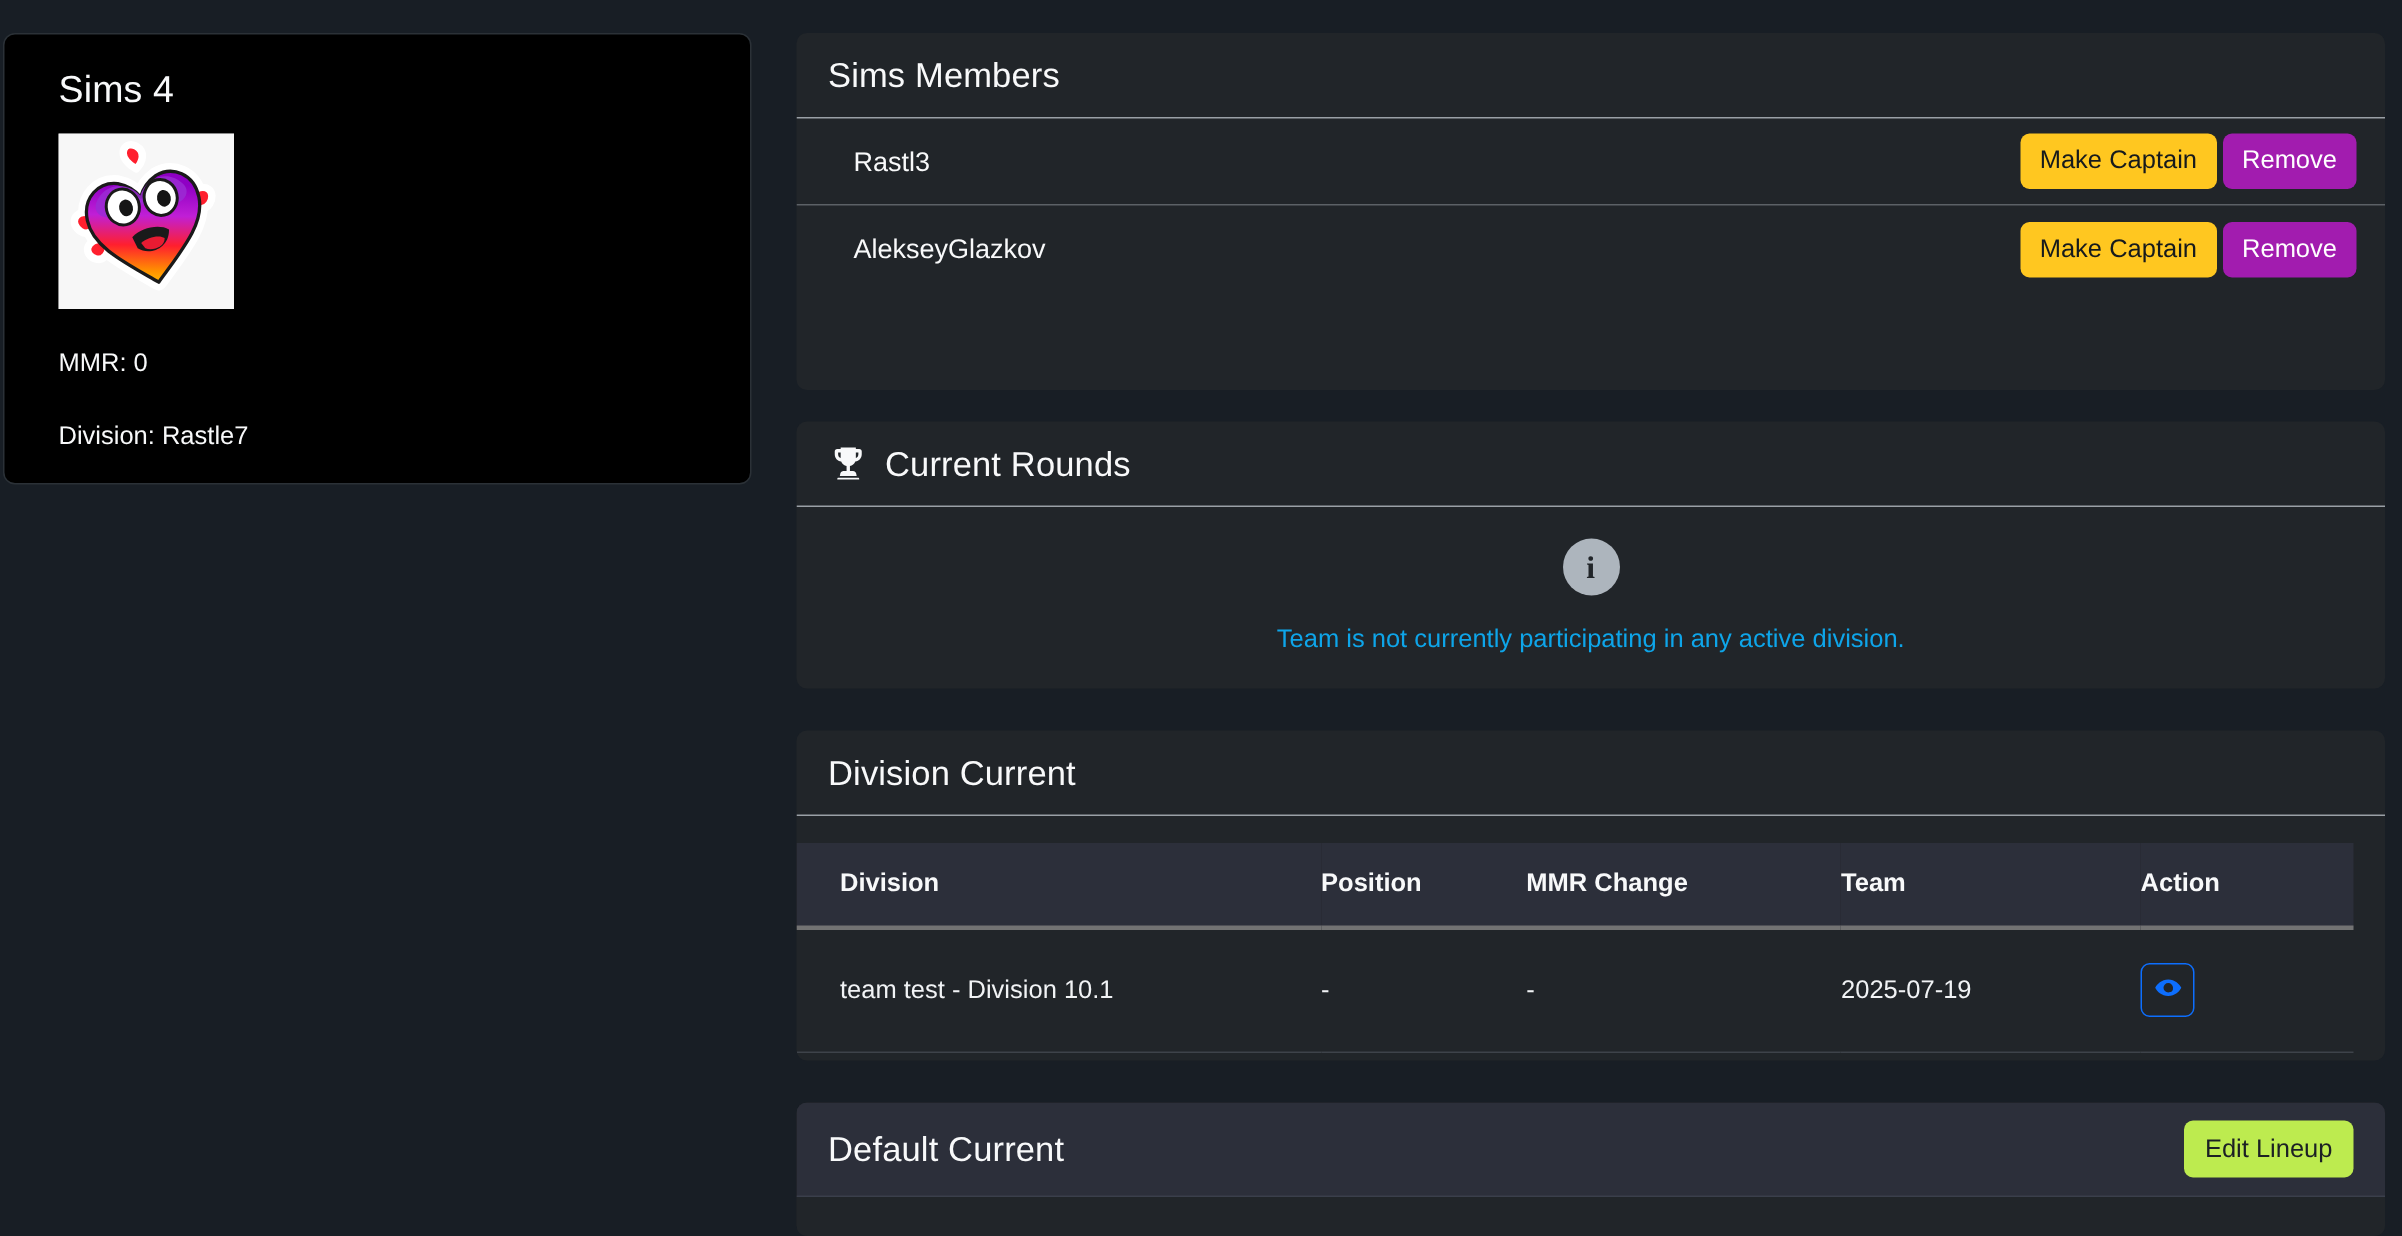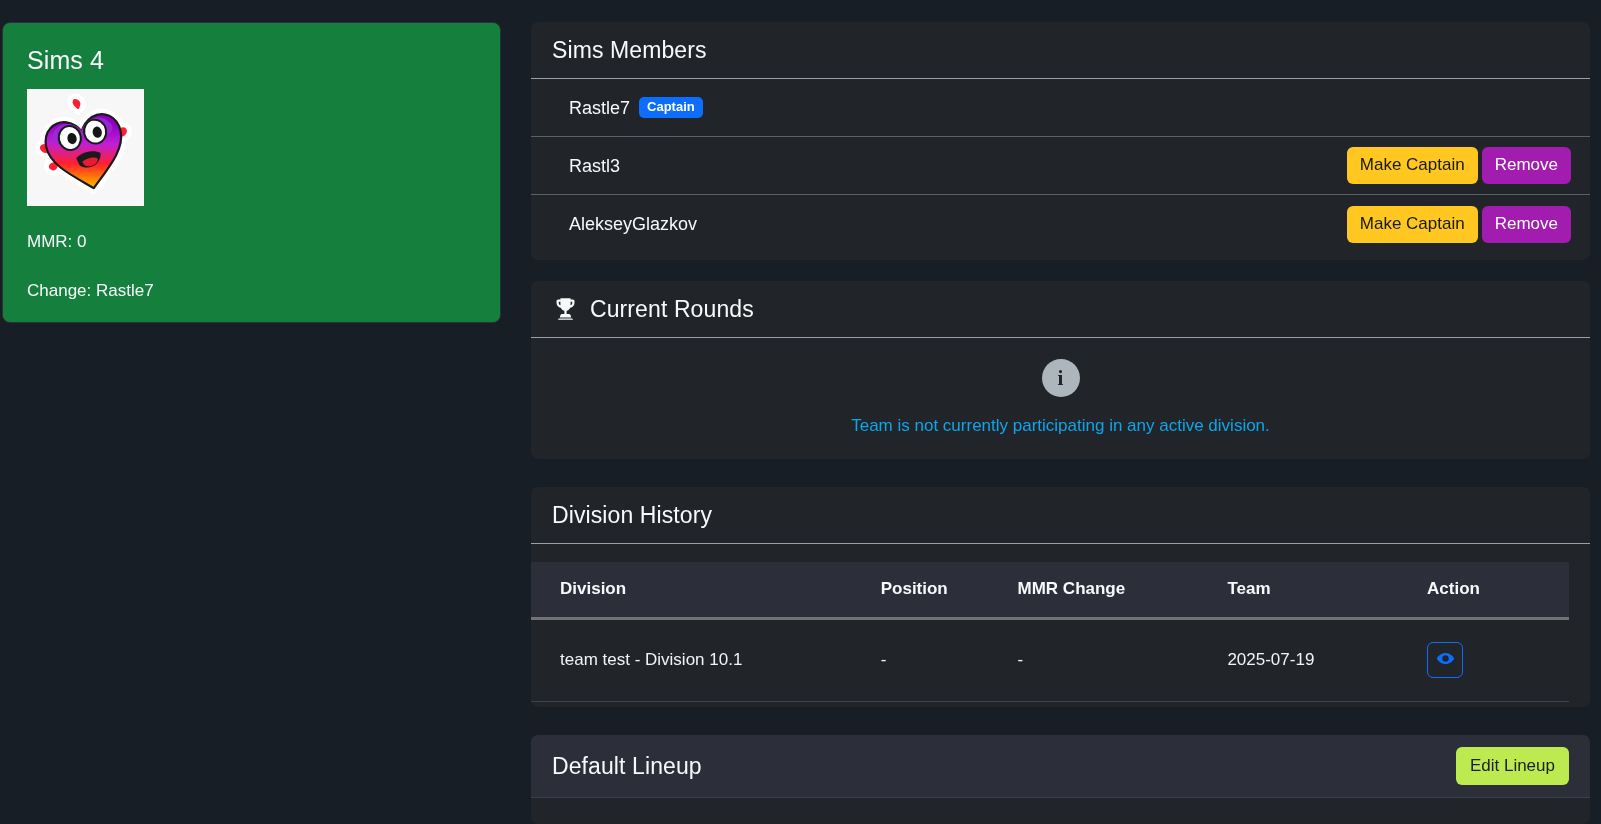--- a/index.html
+++ b/index.html
@@ -14,24 +14,24 @@
     position: relative;
     width: 1601px; height: 824px;
     background: #181e25;
   }
 
   
   .team-card {
     position: absolute;
     left: 2px; top: 22px;
     width: 499px; height: 301px;
-    background: #15803d;
+    background: #000000;
     border: 1px solid #2b3137;
     border-radius: 8px;
-    padding: 22px 24px;
+    padding: 22px 36px;
   }
   .team-name {
     font-size: 25px;
     font-weight: 400;
     color: #f8f9fa;
     letter-spacing: .1px;
     line-height: 30px;
   }
   .team-avatar {
     margin-top: 14px;
@@ -248,34 +248,30 @@
           <ellipse cx="-11" cy="-13" rx="4.6" ry="5.6" fill="#151515"></ellipse>
           <ellipse cx="15" cy="-14" rx="4.6" ry="5.6" fill="#151515"></ellipse>
 
           <path d="M-11,7 C-4,2 8,2 14,7 C12,19 -2,22 -9,15 Z" fill="#1a1a1a"></path>
           <path d="M-6,12 C-1,9 7,9 10,12 C9,18 0,19 -4,16 Z" fill="#e81b32"></path>
         </g>
       </svg>
     </div>
 
     <div class="team-meta">MMR: 0</div>
-    <div class="team-meta second">Change: Rastle7</div>
+    <div class="team-meta second">Division: Rastle7</div>
   </div>
 
   <div class="right-col">
 
     <div class="card" id="card-members">
       <div class="card-head">
         <span class="card-title">Sims Members</span>
       </div>
 
-      <div class="member-row">
-        <span class="member-name">Rastle7</span>
-        <span class="badge-captain">Captain</span>
-      </div>
 
       <div class="member-row">
         <span class="member-name">Rastl3</span>
         <span class="row-actions">
           <button class="btn btn-warning">Make Captain</button>
           <button class="btn btn-danger">Remove</button>
         </span>
       </div>
 
       <div class="member-row">
@@ -297,21 +293,21 @@
         <span class="card-title">Current Rounds</span>
       </div>
       <div class="rounds-body">
         <div class="info-circle">i</div>
         <div class="empty-text">Team is not currently participating in any active division.</div>
       </div>
     </div>
 
     <div class="card" id="card-history">
       <div class="card-head">
-        <span class="card-title">Division History</span>
+        <span class="card-title">Division Current</span>
       </div>
       <div style="padding: 18px 21px 0 0;">
         <table class="history">
           <thead>
             <tr>
               <th class="col-div">Division</th>
               <th class="col-pos">Position</th>
               <th class="col-mmr">MMR Change</th>
               <th class="col-date">Team</th>
               <th class="col-act">Action</th>
@@ -334,20 +330,20 @@
                 </button>
               </td>
             </tr>
           </tbody>
         </table>
       </div>
     </div>
 
     <div class="card" id="card-lineup">
       <div class="card-head light">
-        <span class="card-title">Default Lineup</span>
+        <span class="card-title">Default Current</span>
         <button class="btn btn-lime">Edit Lineup</button>
       </div>
       <div class="lineup-body"></div>
     </div>
 
   </div>
 </div>
 
 </body></html>

